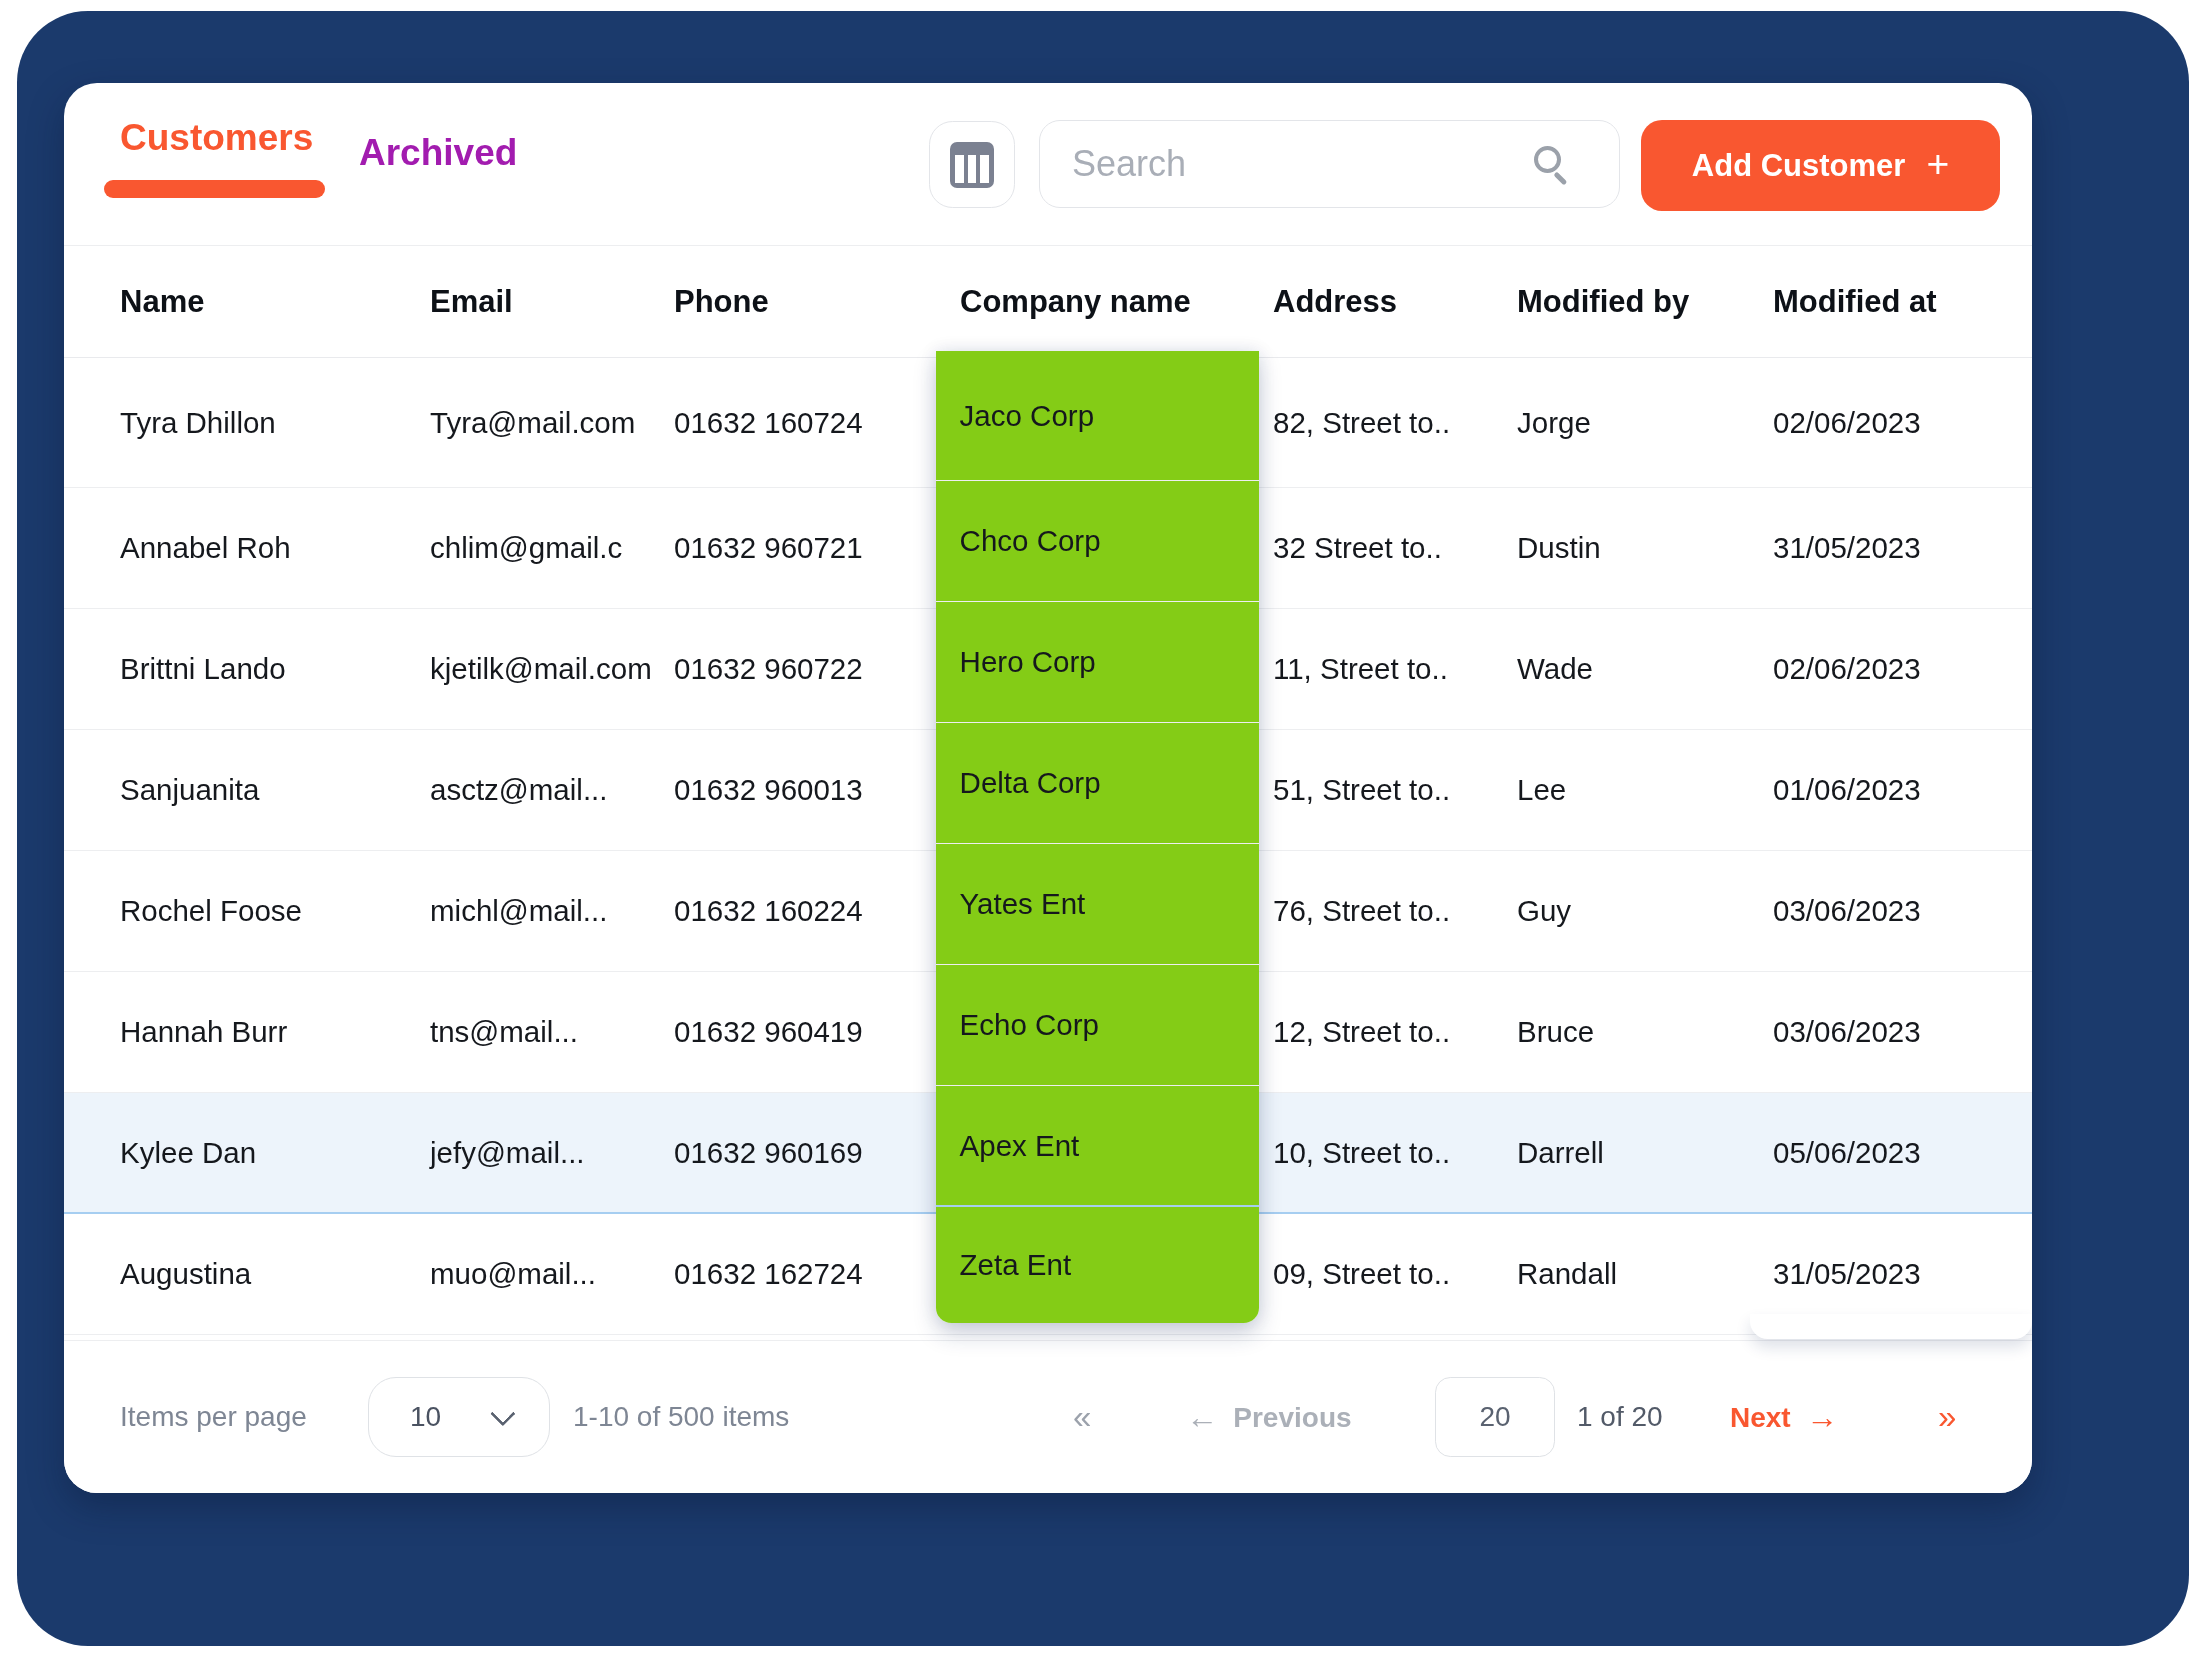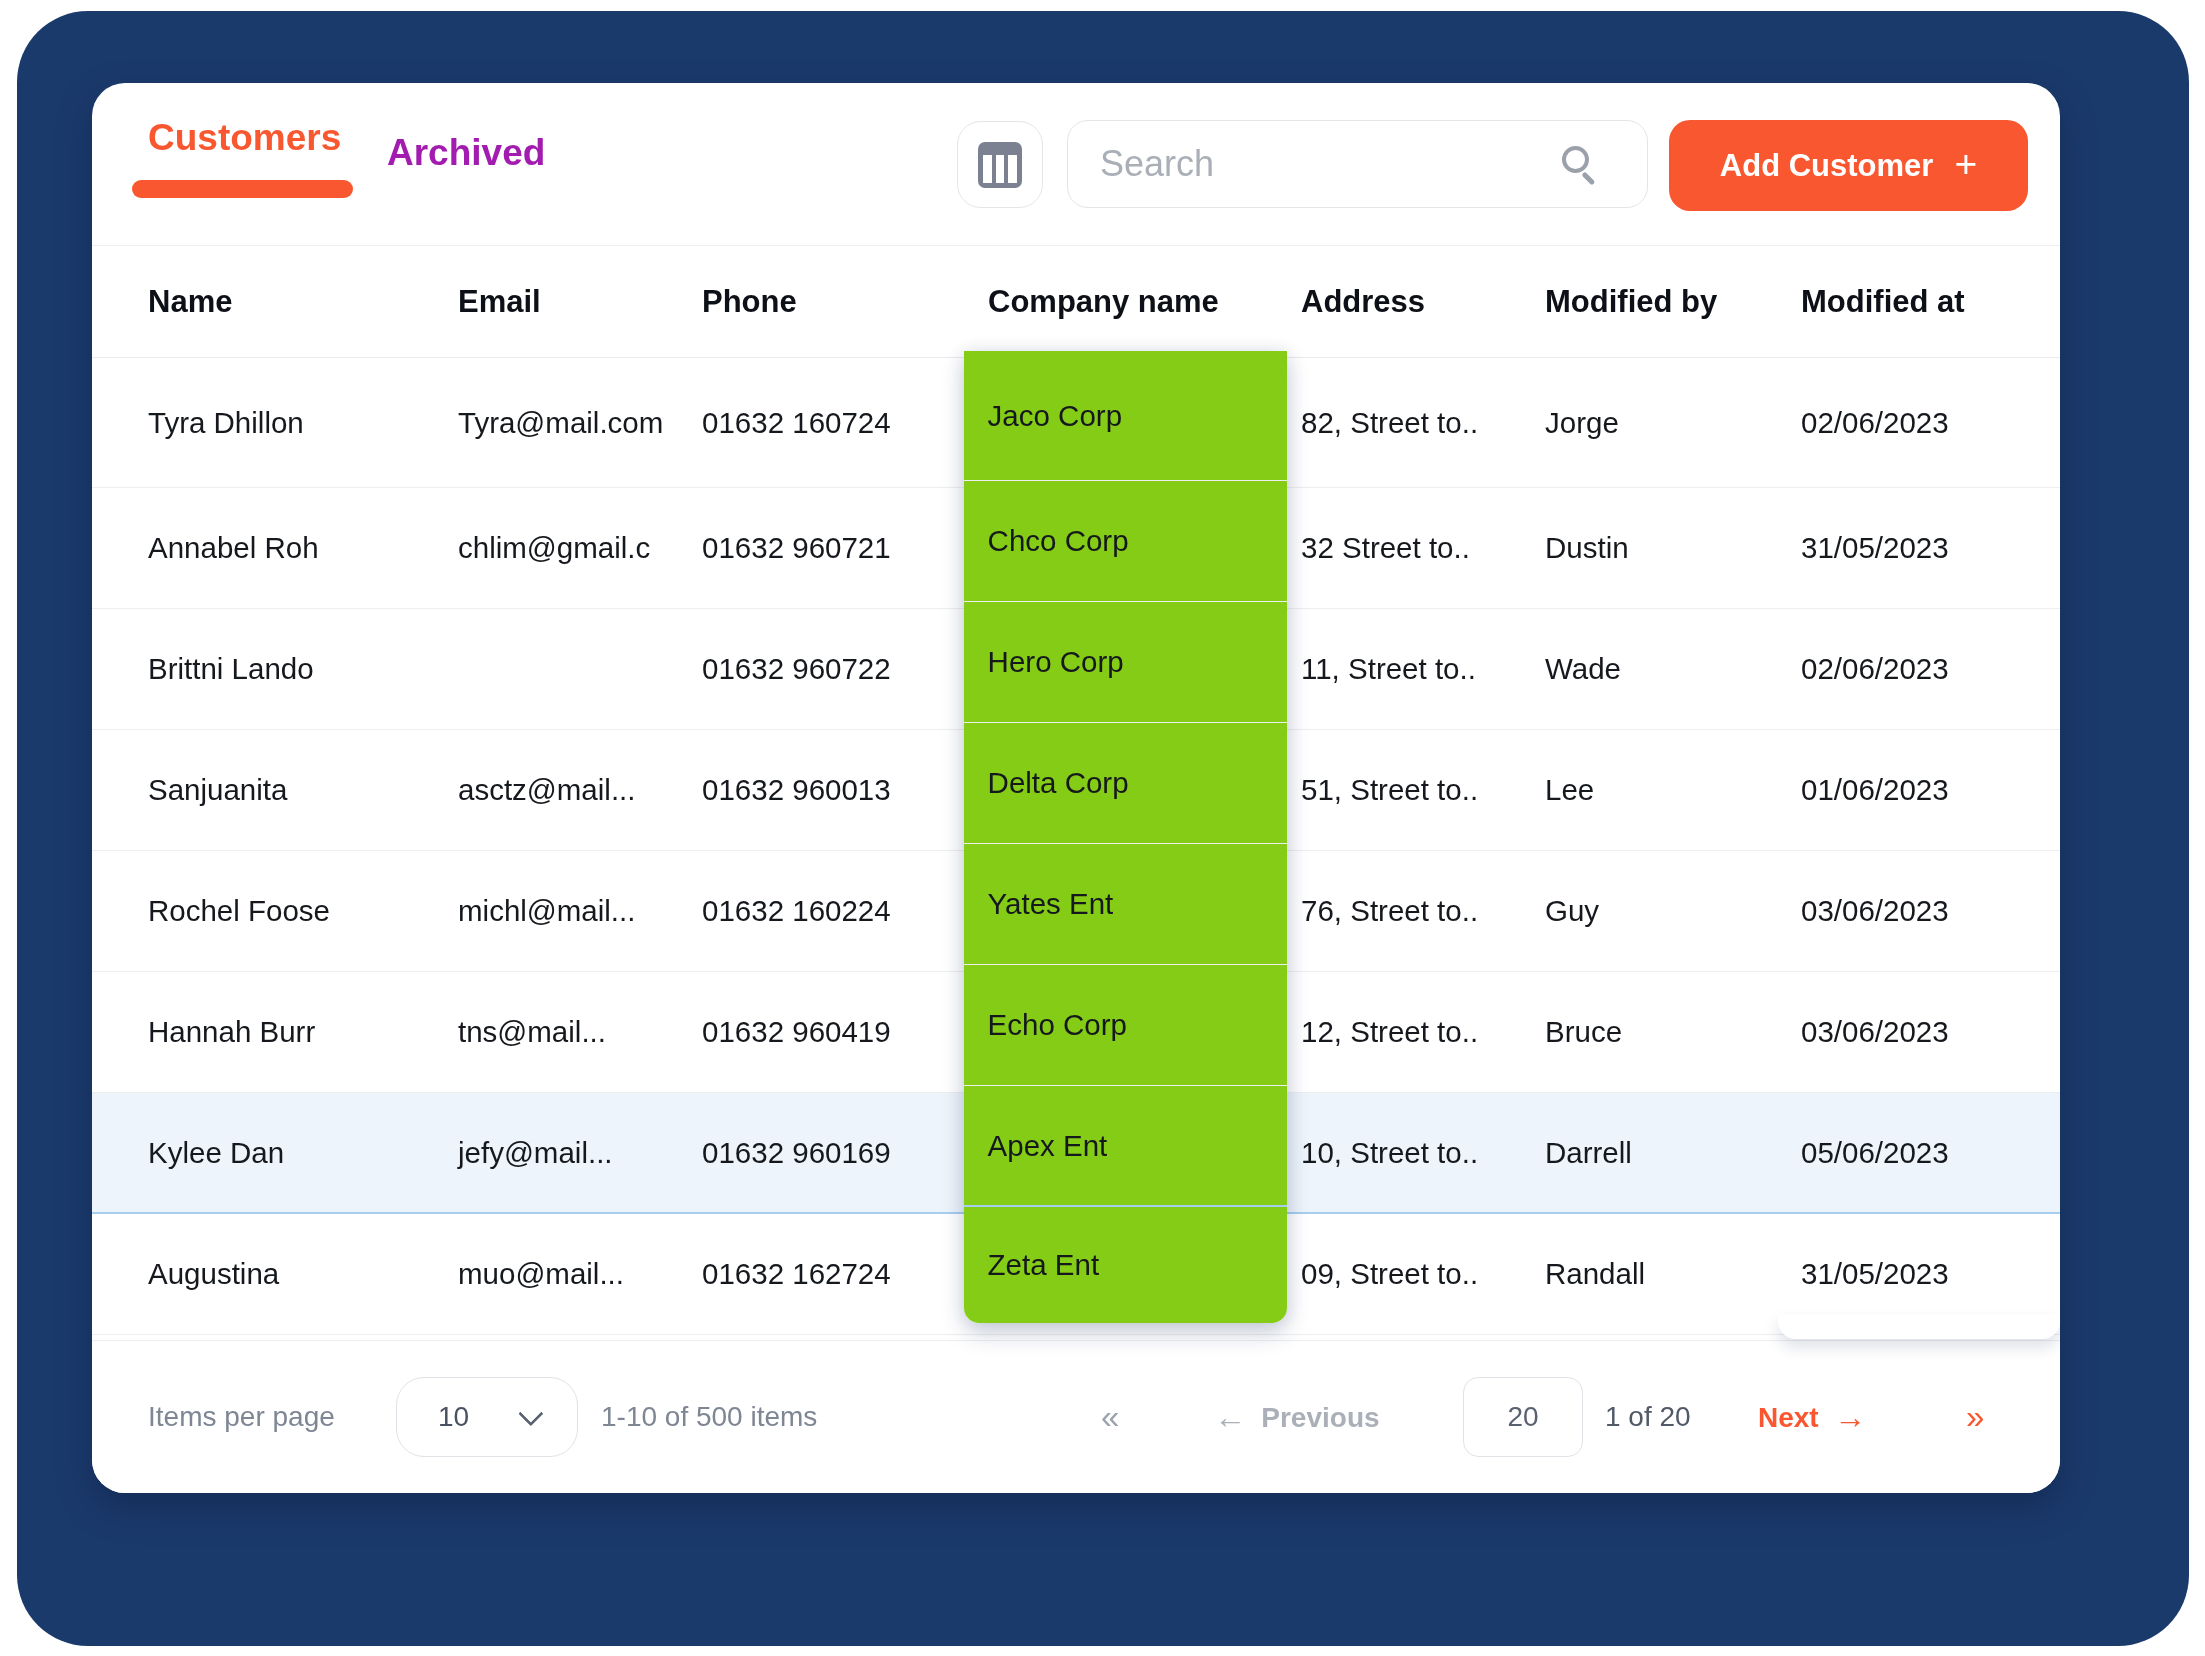--- a/index.html
+++ b/index.html
@@ -5,21 +5,21 @@
   * { box-sizing: border-box; margin: 0; padding: 0; }
   html,body { background:#ffffff; }
   body { font-family:"Liberation Sans", sans-serif; }
   .stage { position:relative; width:2205px; height:1656px; background:#ffffff; overflow:hidden; }
 
   
   .frame { position:absolute; left:16.5px; top:10.6px; width:2172px; height:1635px;
            background:#1B3A6C; border-radius:71px; }
 
   
-  .card { position:absolute; left:92px; top:83px; width:1968px; height:1410px;
+  .card { position:absolute; left:64px; top:83px; width:1968px; height:1410px;
           background:#ffffff; border-radius:33px; overflow:hidden;
           box-shadow:0 14px 35px rgba(8,20,50,0.35); }
 
   
   .toolbar { position:absolute; left:0; top:0; right:0; height:163px;
              border-bottom:1.8px solid #EDEEF0; }
   .tab { position:absolute; top:34px; font-size:37px; font-weight:700; line-height:41px; cursor:pointer; }
   .tab-customers { left:56px; color:#F95730; }
   .tab-archived  { left:295px; color:#a21caf;margin-top:15px; }
   .tab-underline { position:absolute; left:40px; top:97px; width:221px; height:17.7px;
@@ -158,20 +158,21 @@
       <div class="tr">
         <div class="td c-name">Annabel Roh</div>
         <div class="td c-email">chlim@gmail.c</div>
         <div class="td c-phone">01632 960721</div>
         <div class="td c-addr">32 Street to..</div>
         <div class="td c-modby">Dustin</div>
         <div class="td c-modat">31/05/2023</div>
       </div>
       <div class="tr">
         <div class="td c-name">Brittni Lando</div>
+        <div class="td c-email">kjetilk@mail.com</div>
         <div class="td c-phone">01632 960722</div>
         <div class="td c-addr">11, Street to..</div>
         <div class="td c-modby">Wade</div>
         <div class="td c-modat">02/06/2023</div>
       </div>
       <div class="tr">
         <div class="td c-name">Sanjuanita</div>
         <div class="td c-email">asctz@mail...</div>
         <div class="td c-phone">01632 960013</div>
         <div class="td c-addr">51, Street to..</div>

